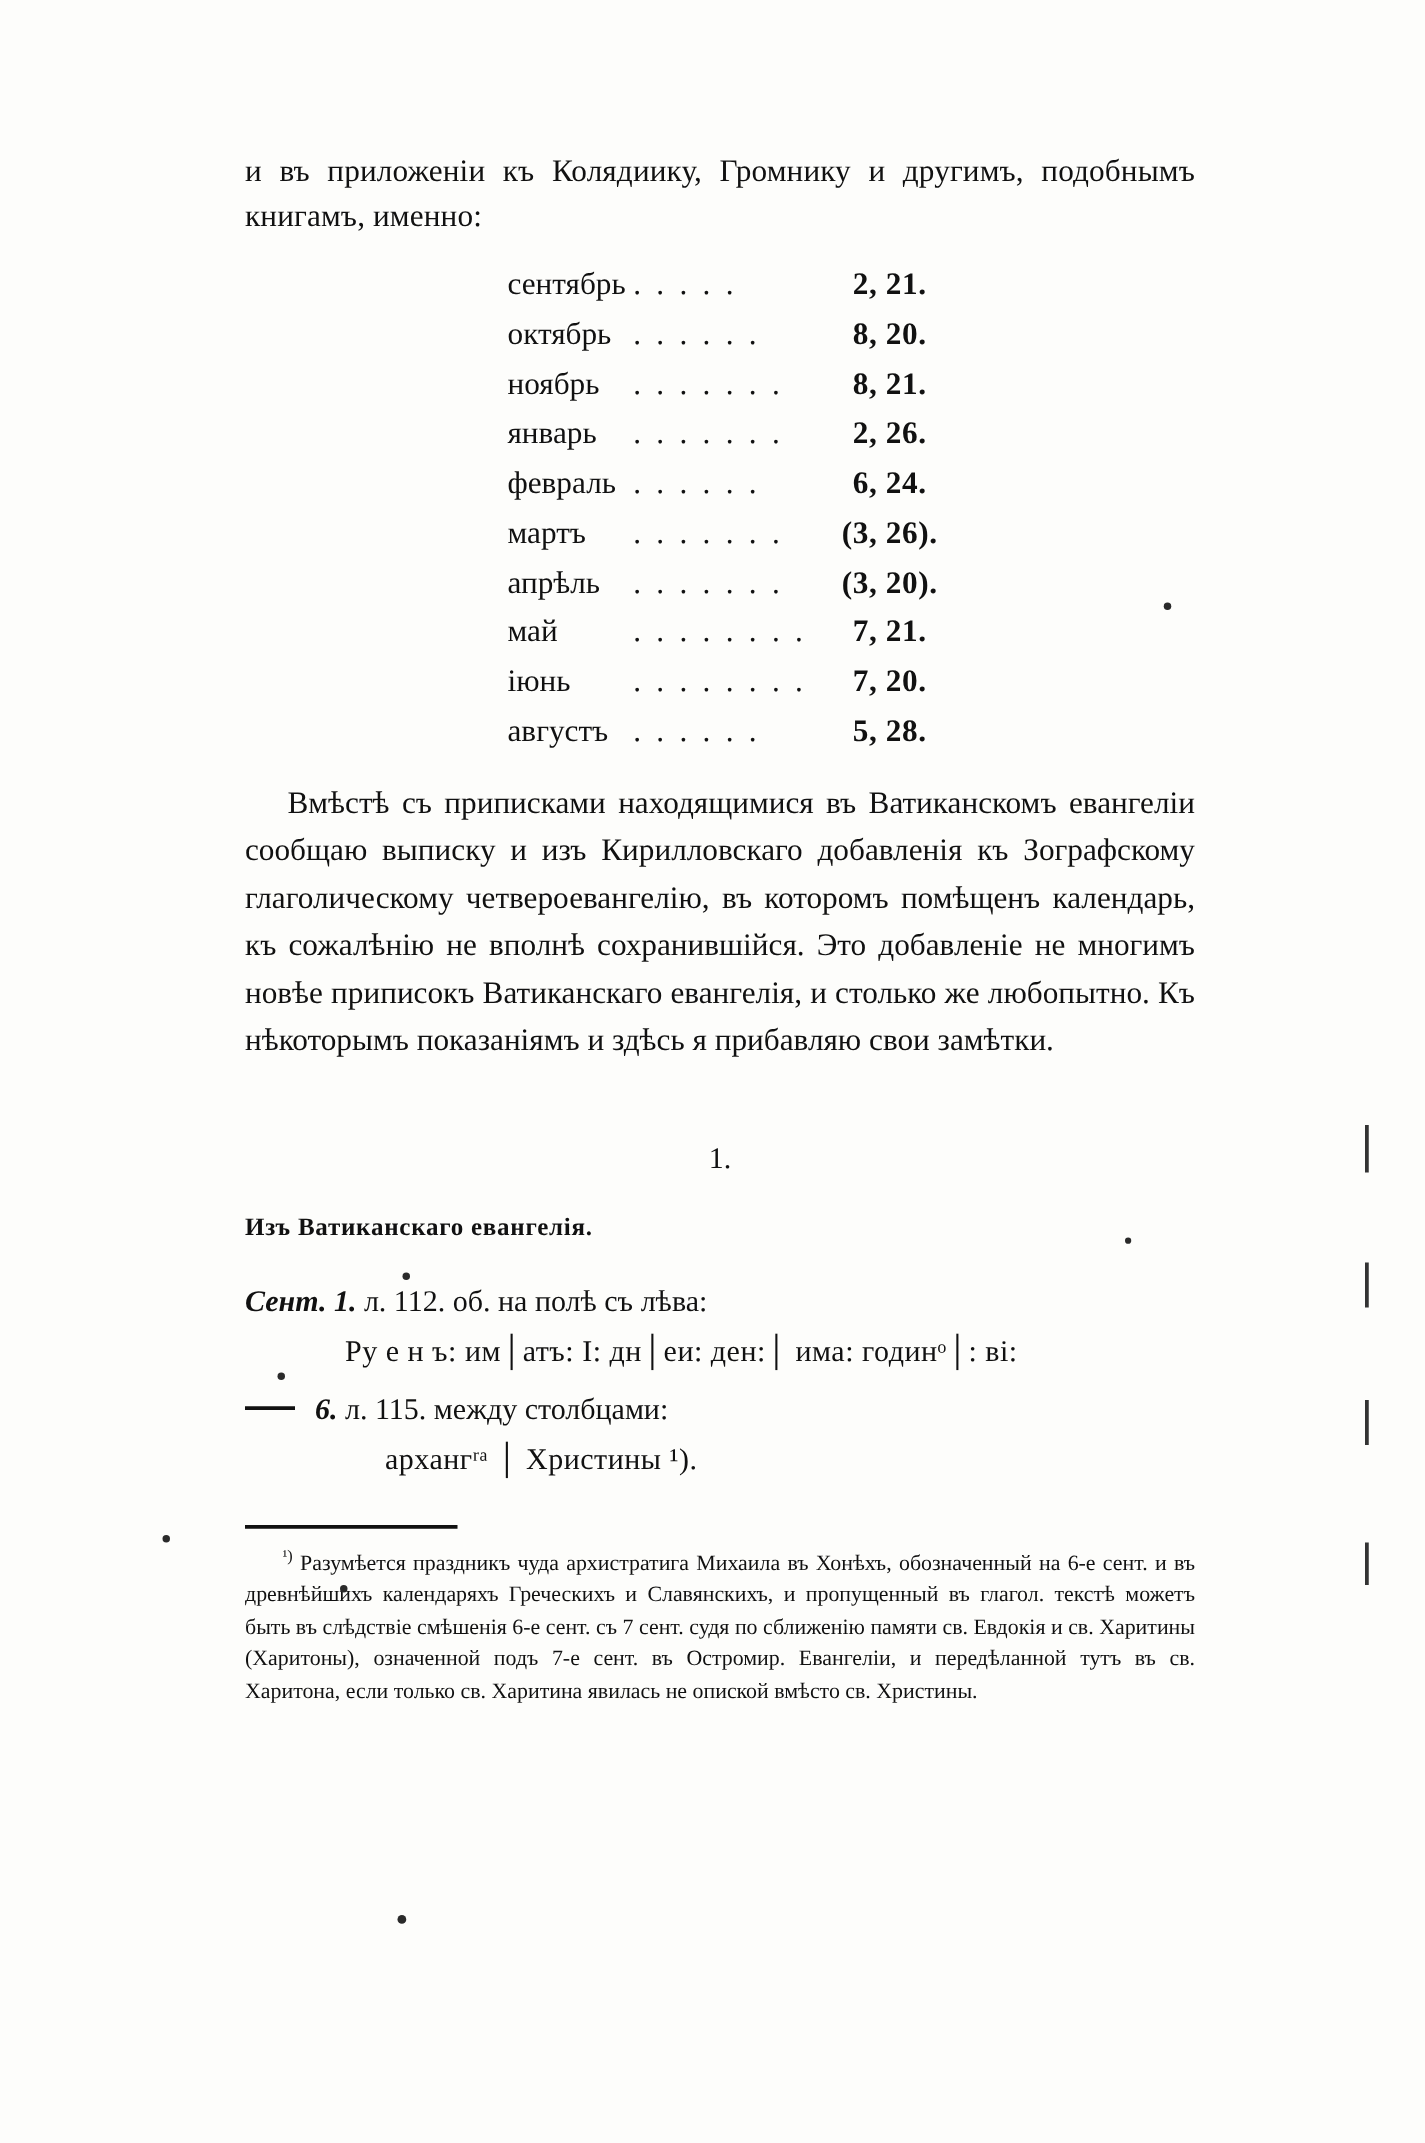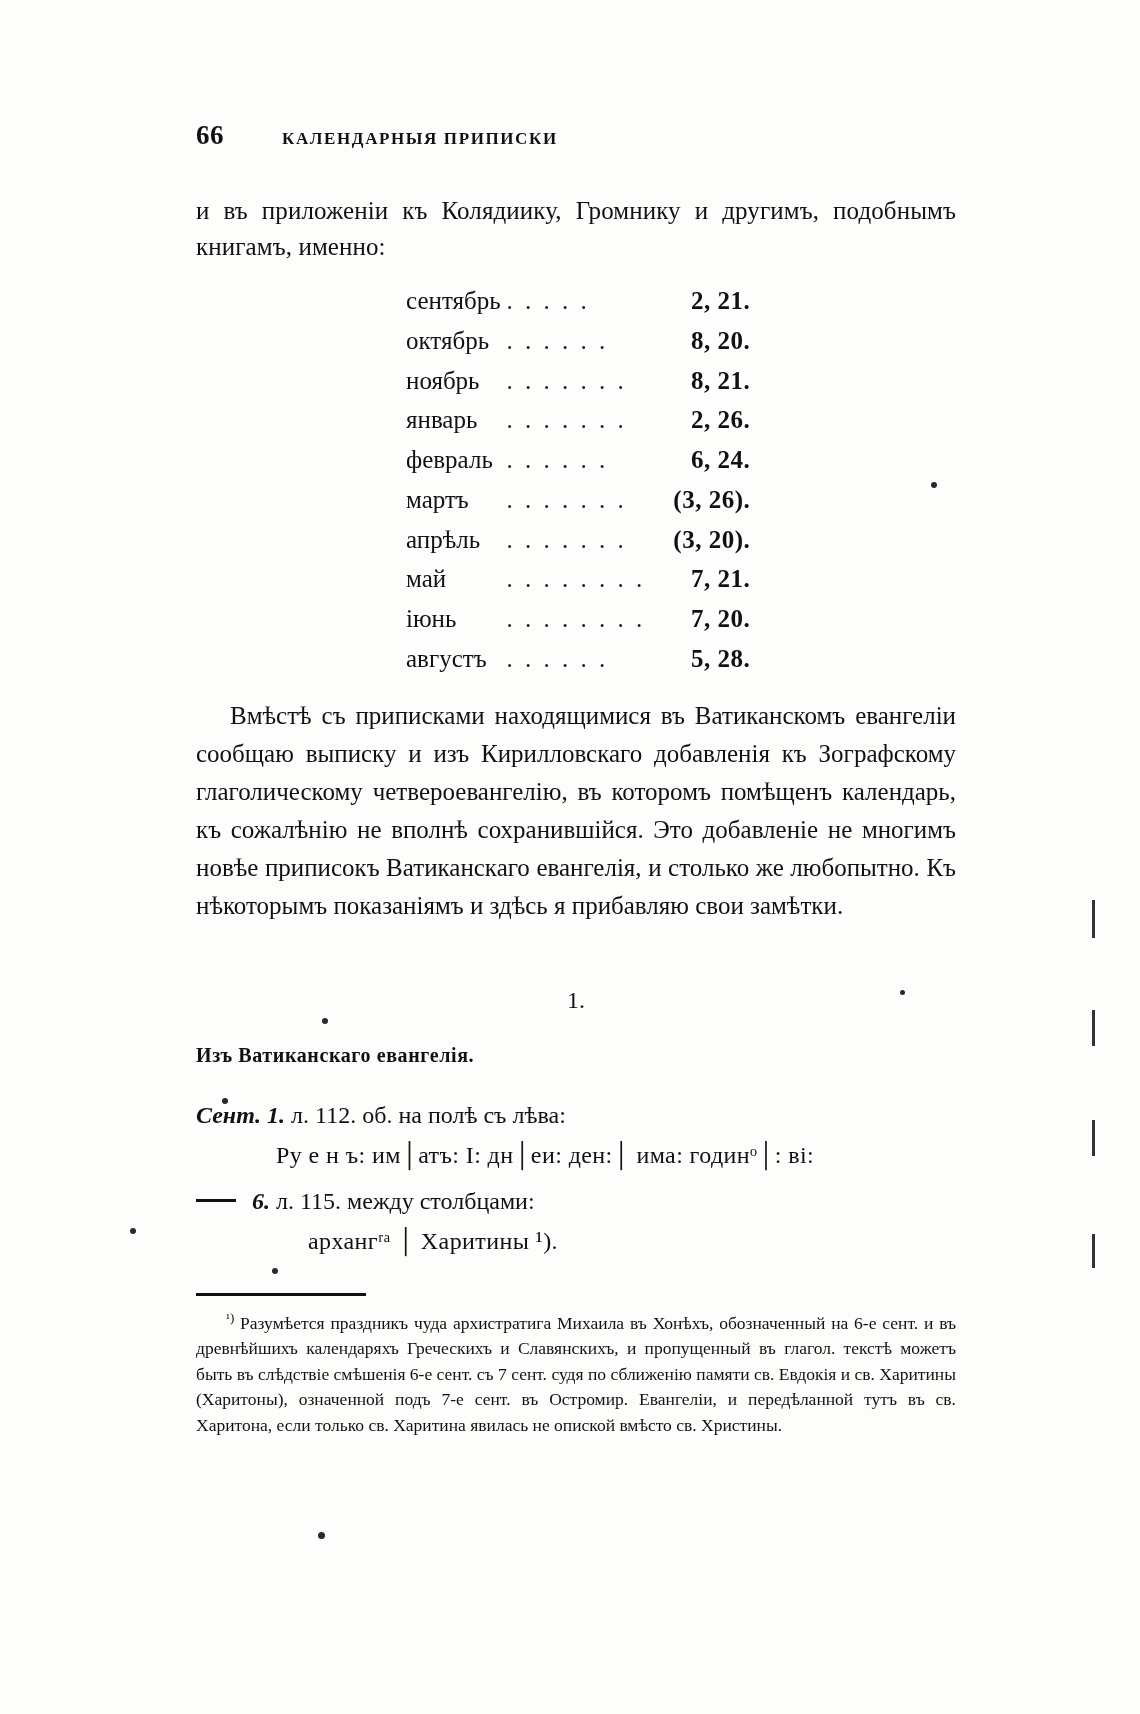--- a/index.html
+++ b/index.html
@@ -63,21 +63,21 @@
   }
   .month-table td.name {
     text-align: left;
     padding-right: 6px;
   }
   .month-table td.dots {
     letter-spacing: 3px;
     padding-right: 28px;
   }
   .month-table td.vals {
-    text-align: right;
+    text-align: center;
     font-weight: bold;
     letter-spacing: 0.5px;
   }
   .body-block {
     margin-top: 18px;
     font-size: 25px;
     line-height: 1.52;
     text-align: justify;
   }
   .body-block p {
@@ -159,24 +159,20 @@
     background: #333;
   }
 </style>
 </head>
 <body>
 
 <div class="page">
 
   <div class="content">
 
-    <div class="header-row">
-      <div class="folio">66</div>
-      <div class="running-head">КАЛЕНДАРНЫЯ ПРИПИСКИ</div>
-    </div>
 
     <div class="para intro">и въ приложеніи къ Колядиику, Громнику и другимъ, подобнымъ книгамъ, именно:</div>
 
     <table class="month-table">
       <tbody>
         <tr>
           <td class="name">сентябрь</td>
           <td class="dots">. . . . .</td>
           <td class="vals">2, 21.</td>
         </tr>
@@ -240,21 +236,21 @@
       <span class="leadnum">1.</span>
       <span>л. 112. об. на полѣ съ лѣва:</span>
     </div>
     <div class="quote-line">Ру е н ъ: им│атъ: І: дн│еи: ден:│ има: годинᵒ│: ві:</div>
 
     <div class="entry second">
       <span class="dash-marker"></span>
       <span class="leadnum">6.</span>
       <span>л. 115. между столбцами:</span>
     </div>
-    <div class="quote-line indent2">архангʳᵃ │ Харитины ¹).</div>
+    <div class="quote-line indent2">архангʳᵃ │ Христины ¹).</div>
 
     <hr class="footnote-rule">
 
     <div class="footnote">
       <p><span class="fn-mark">¹)</span> <span>Разумѣется праздникъ чуда архистратига Михаила въ Хонѣхъ, обозначенный на 6-е сент. и въ древнѣйшихъ календаряхъ Греческихъ и Славянскихъ, и пропущенный въ глагол. текстѣ можетъ быть въ слѣдствіе смѣшенія 6-е сент. съ 7 сент. судя по сближенію памяти св. Евдокія и св. Харитины (Харитоны), означенной подъ 7-е сент. въ Остромир. Евангеліи, и передѣланной тутъ въ св. Харитона, если только св. Харитина явилась не опиской вмѣсто св. Христины.</span></p>
     </div>
 
   </div>
 
   <div class="stray" style="left:931px; top:482px; width:6px; height:6px;"></div>

